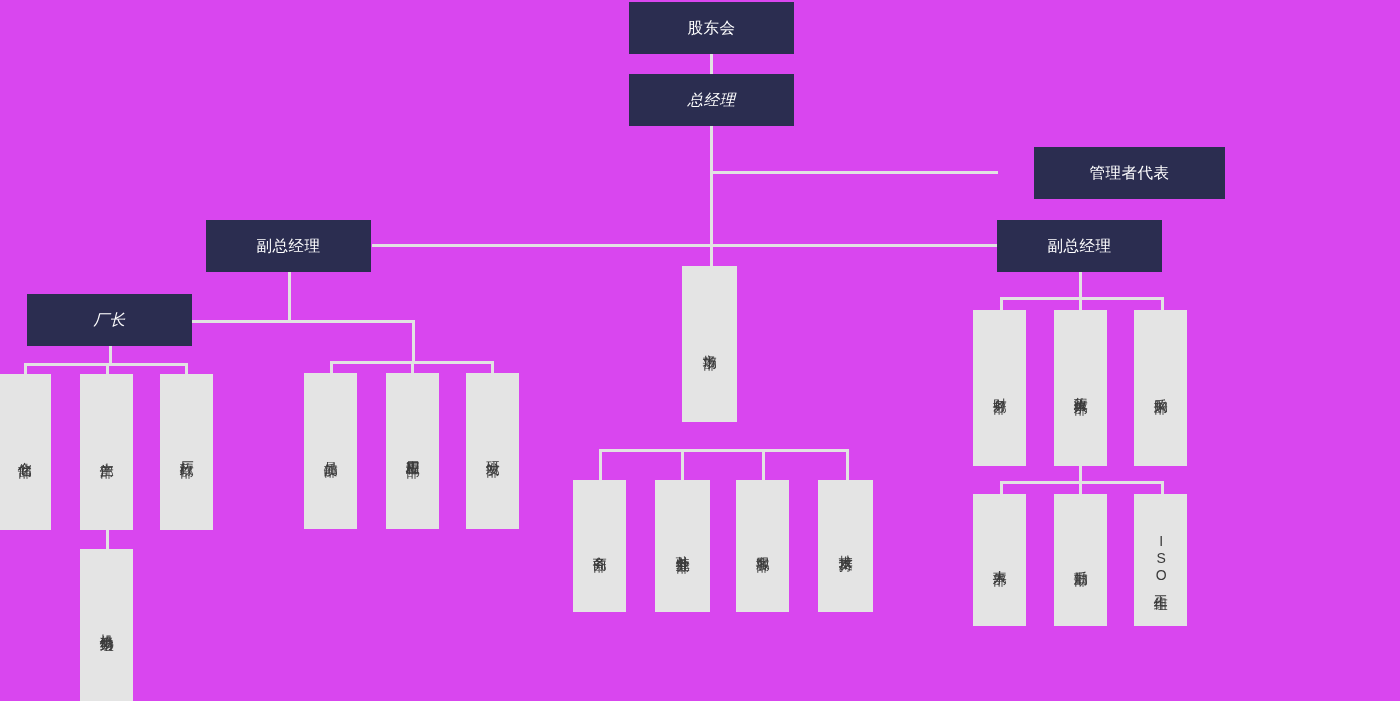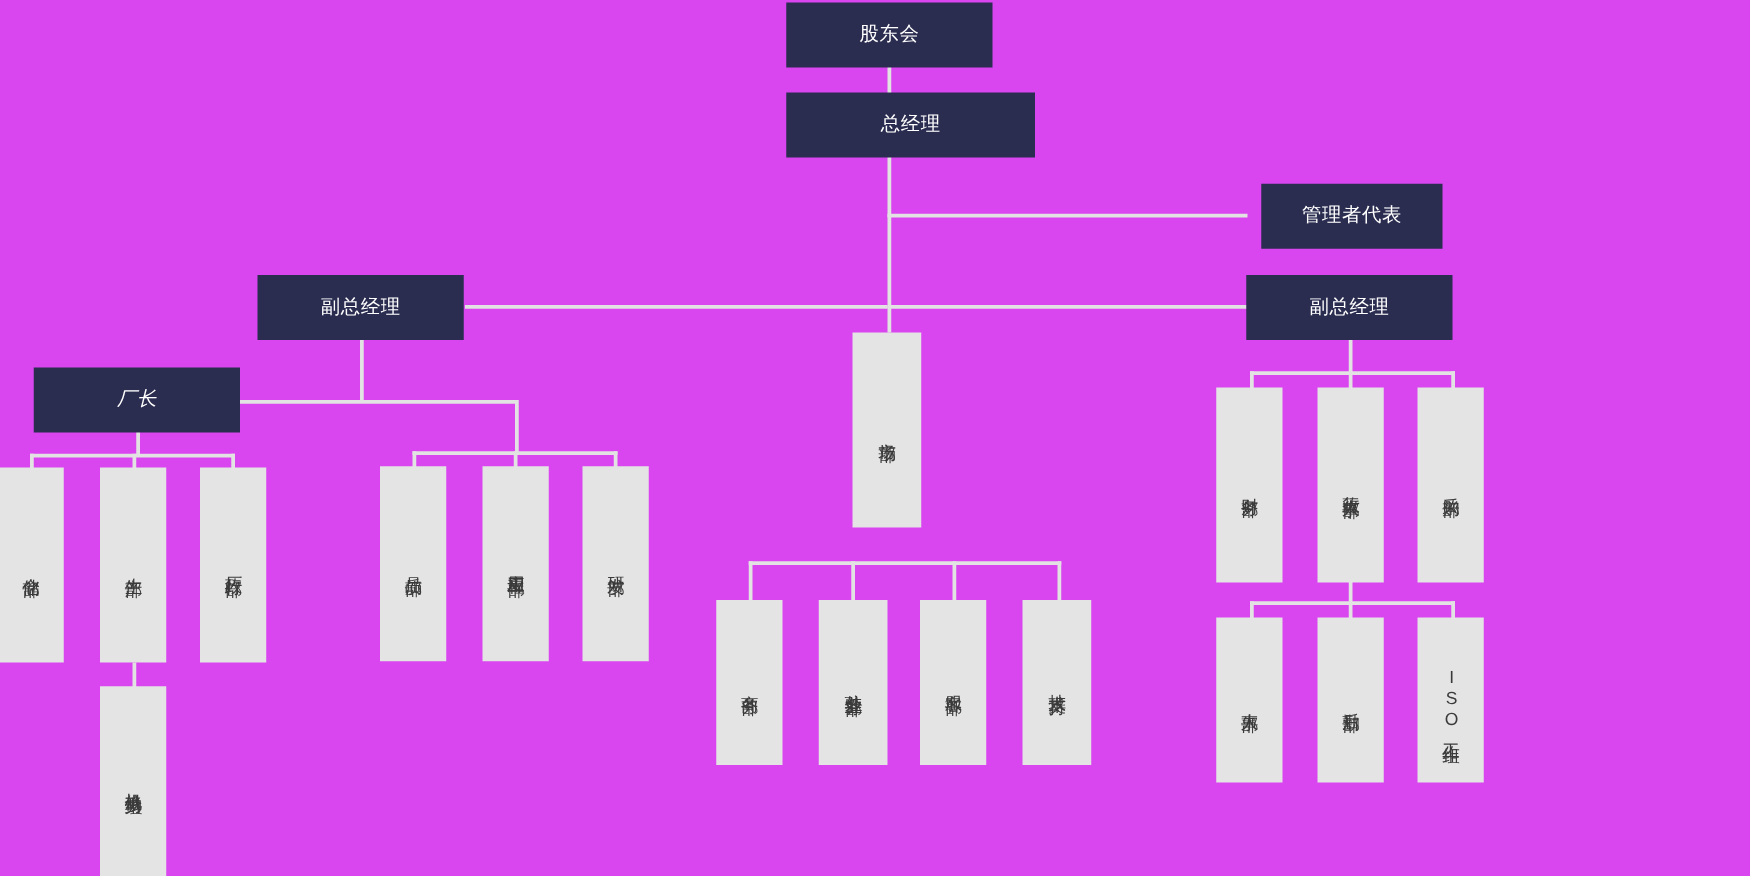--- a/index.html
+++ b/index.html
@@ -108,25 +108,25 @@
   <div class="ln v" style="left:1079px; top:464px; height:18px;"></div>
   <div class="ln h" style="left:1000px; top:481px; width:164px;"></div>
   <div class="ln v" style="left:1000px; top:481px; height:14px;"></div>
   <div class="ln v" style="left:1079px; top:481px; height:14px;"></div>
   <div class="ln v" style="left:1161px; top:481px; height:14px;"></div>
 
   <div class="node dark" style="left:629px; top:2px; width:165px; height:52px;">
     <span class="node-label">股东会</span>
   </div>
 
-  <div class="node dark" style="left:629px; top:74px; width:199px; height:52px;">
+  <div class="node dark" style="left:629px; top:74px; width:165px; height:52px;font-style:italic;">
     <span class="node-label">总经理</span>
   </div>
 
-  <div class="node dark" style="left:1009px; top:147px; width:145px; height:52px;align-items:center;">
+  <div class="node dark" style="left:1034px; top:147px; width:191px; height:52px;align-items:center;">
     <span class="node-label">管理者代表</span>
   </div>
 
   <div class="node dark" style="left:206px; top:220px; width:165px; height:52px;">
     <span class="node-label">副总经理</span>
   </div>
 
   <div class="node dark" style="left:997px; top:220px; width:165px; height:52px;">
     <span class="node-label">副总经理</span>
   </div>

